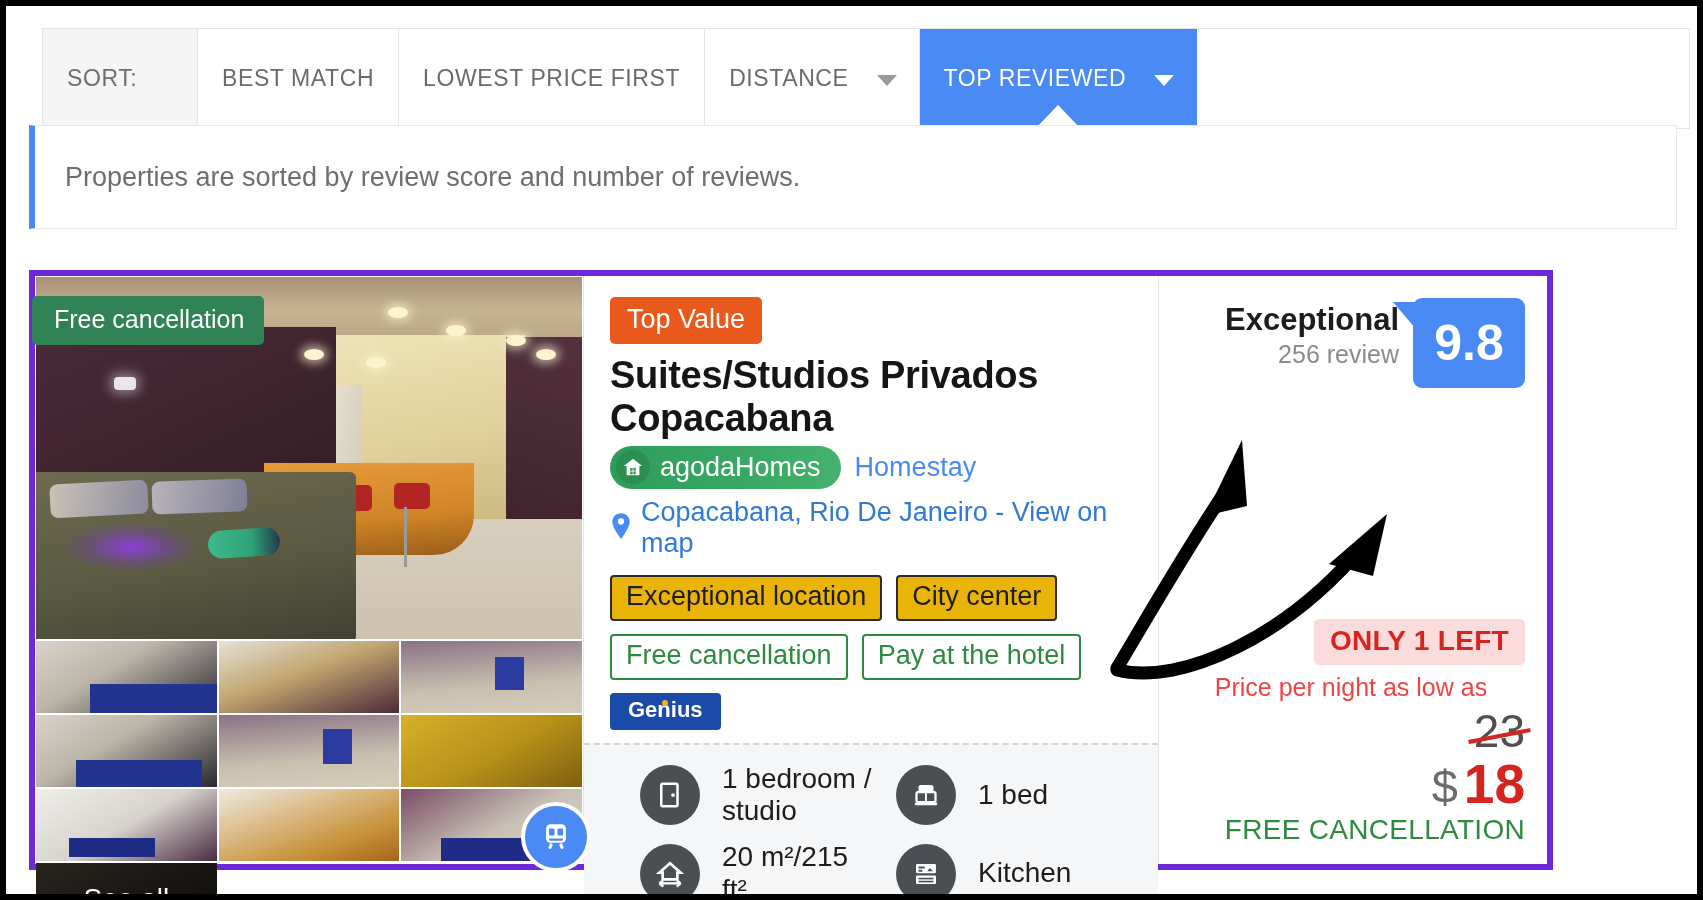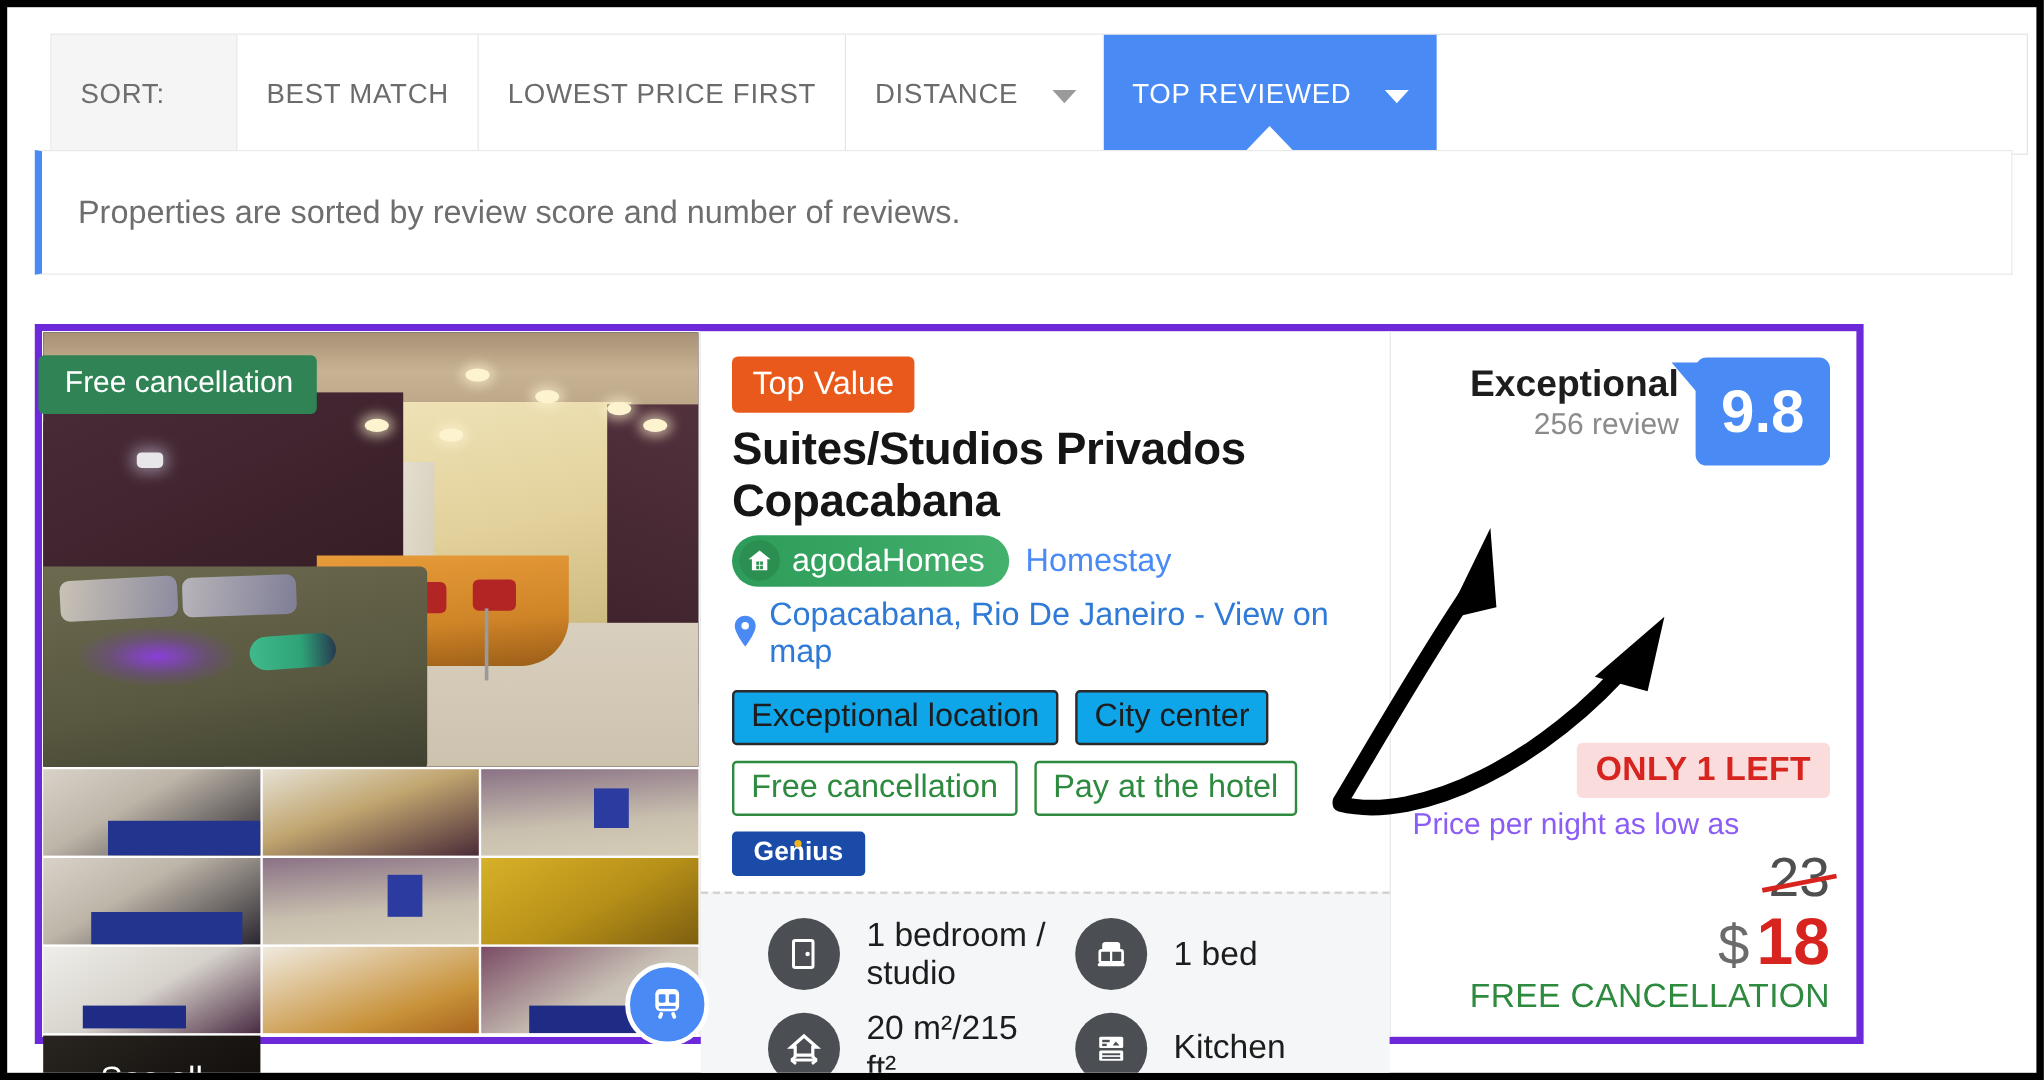--- a/index.html
+++ b/index.html
@@ -281,21 +281,21 @@
   #property-type { color: #4a8af4; font-size: 27px; }
   #location-row {
     display: flex; align-items: center; gap: 9px;
     margin-bottom: 16px;
   }
   #location-text { color: #2f7ad6; font-size: 27px; }
   #tags-row1, #tags-row2, #genius-row { display: flex; gap: 14px; margin-bottom: 13px; }
   .tag-dark {
     border: 2px solid #2b2b2b; color: #1d1d1d;
     font-size: 27px; padding: 4px 14px 7px 14px; border-radius: 4px;
-    background: #0ea5e9;
+    background: #eab308;
   }
   .tag-green {
     border: 2px solid #2d8a3e; color: #2d8a3e;
     font-size: 27px; padding: 4px 14px 7px 14px; border-radius: 4px;
     background: #fff;
   }
   #genius-badge {
     background: #1a4ba8; color: #ffffff;
     font-weight: bold; font-size: 22px;
     padding: 4px 18px 7px 18px; border-radius: 4px;
@@ -356,21 +356,21 @@
     background: #fbdcdc;
     color: #d8241f;
     font-size: 28px;
     font-weight: bold;
     letter-spacing: 0.3px;
     padding: 6px 16px 8px 16px;
     border-radius: 5px;
     margin-top: auto;
   }
   #price-note {
-    text-align: left; color: #8b5cf6; font-size: 25px; margin-top: 8px;
+    text-align: center; color: #ef4444; font-size: 25px; margin-top: 8px;
   }
   #old-price {
     text-align: right; font-size: 46px; color: #4f4f4f; font-weight: 500;
     position: relative; display: flex; justify-content: flex-end; margin-top: 2px;
   }
   #old-price .num { position: relative; }
   #old-price .strike {
     position: absolute; left: -6px; right: -6px; top: 56%;
     height: 4px; background: #d8241f; transform: rotate(-11deg);
   }

